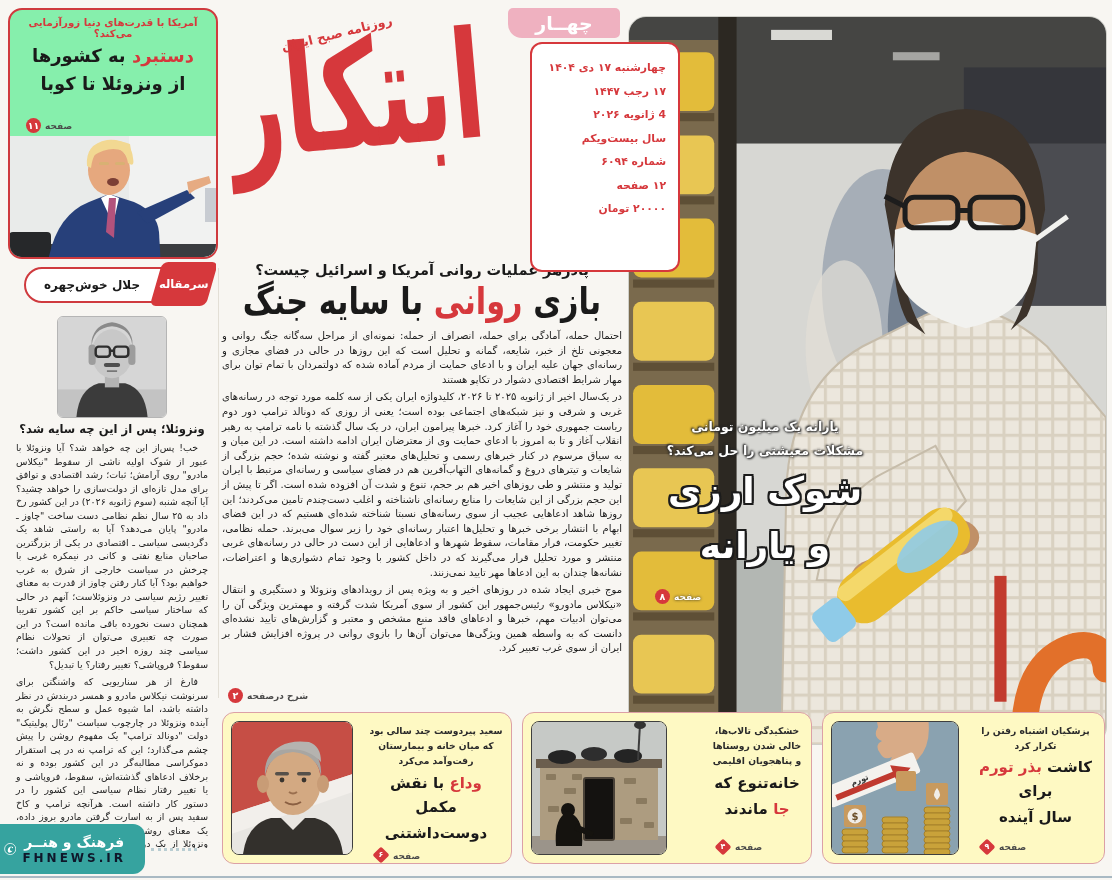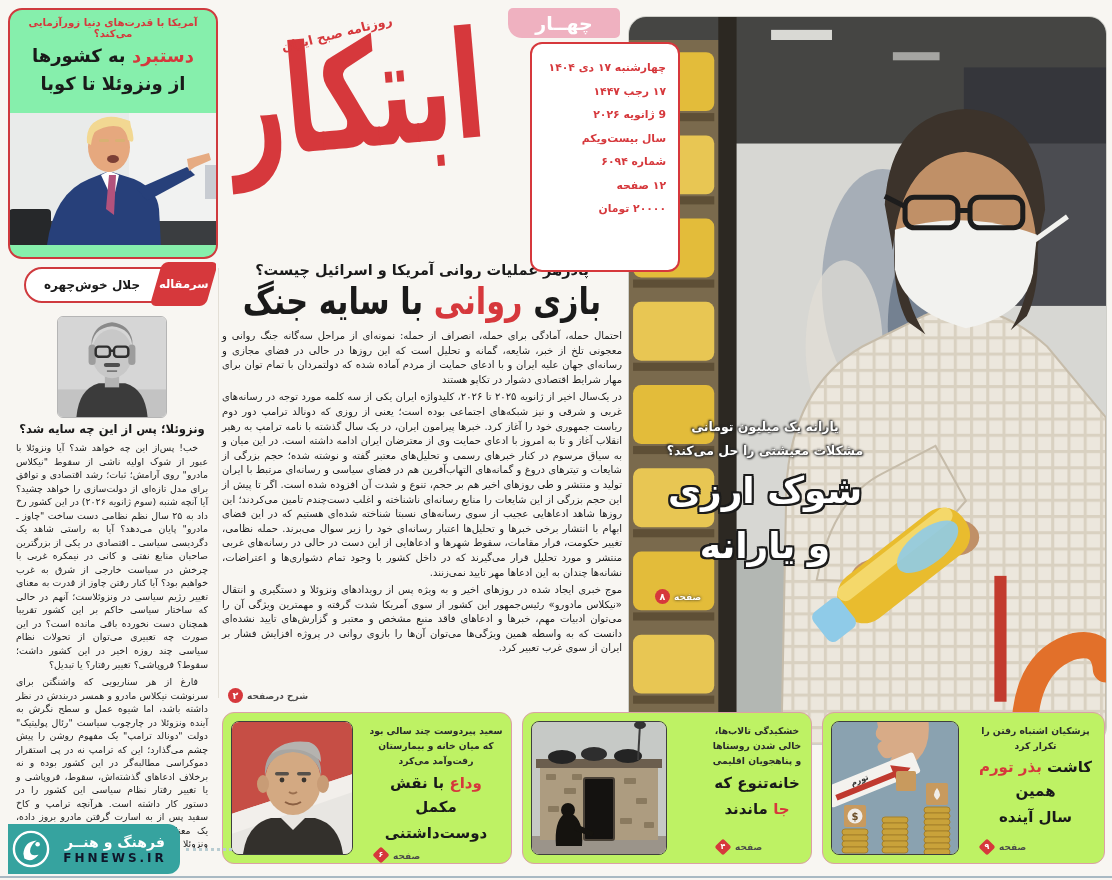--- a/index.html
+++ b/index.html
@@ -70,29 +70,29 @@
   .ed-badge{position:absolute;right:4px;top:0;width:56px;height:44px;background:#d6383c;
     border-radius:6px;transform:skewX(-16deg);display:flex;align-items:center;justify-content:center;}
   .ed-badge span{transform:skewX(16deg);color:#fff;font-size:11.5px;font-weight:bold;}
   .ed-photo{width:108px;height:100px;margin:8px auto 4px;border:1px solid #b5b5b5;
     border-radius:6px;overflow:hidden;}
   .ed-photo svg{display:block;width:100%;height:100%;}
   .ed-title{font-size:11.6px;font-weight:bold;text-align:center;white-space:nowrap;margin:4px 0 5px;}
   .ed-body{padding:0 8px;font-size:9.4px;line-height:1.44;text-align:justify;color:#1c1c1c;}
   .ed-body p{margin:0 0 4px;text-indent:10px;}
   
-  #fh-logo{position:absolute;left:0;top:824px;width:172px;height:50px;background:#36a39f;
+  #fh-logo{position:absolute;left:0;top:824px;width:145px;height:50px;background:#36a39f;
     border-radius:0 12px 12px 0;display:flex;align-items:center;gap:6px;
-    padding:0 6px 0 4px;box-sizing:border-box;z-index:5;margin-left:8px;}
+    padding:0 19px 0 4px;box-sizing:border-box;z-index:5;}
   .fh-texts{flex:1;text-align:center;}
   .fh-title{color:#fff;font-weight:bold;font-size:14px;line-height:1.3;}
   .fh-site{color:#0f172a;font-weight:bold;font-size:12px;letter-spacing:3px;line-height:1.2;}
   .fh-dots{position:absolute;right:-52px;top:24px;width:46px;border-top:3px dotted #b9cdd2;}
   
-  .bbox{position:absolute;top:712px;height:152px;background:#bef264;border:1.5px solid #dca0a6;
+  .bbox{position:absolute;top:712px;height:152px;background:#fef9c3;border:1.5px solid #dca0a6;
     border-radius:12px;display:flex;overflow:hidden;box-sizing:border-box;}
   .btext{flex:1;padding:10px 6px 4px;text-align:center;display:flex;flex-direction:column;}
   .bkicker{font-size:9.2px;font-weight:bold;color:#2b2b2b;line-height:1.65;}
   .btitle{font-size:15px;font-weight:bold;line-height:1.6;margin-top:2px;}
   .bpage{margin-top:auto;text-align:left;padding:0 4px 4px;}
   .bphoto{margin:8px;border:1px solid #3f3f3f;border-radius:8px;overflow:hidden;flex:none;}
   .bphoto svg{display:block;width:100%;height:100%;}
   
   .v-divider{position:absolute;left:218px;top:268px;width:1px;height:430px;background:#e3dfd6;}
   .bottom-rule{position:absolute;left:0;right:0;bottom:2px;height:2px;background:#a9b9c3;}
@@ -102,20 +102,23 @@
 
 <div class="page">
 
   <article id="cuba-box">
     <div class="cuba-kicker">آمریکا با قدرت‌های دنیا زورآزمایی می‌کند؟</div>
     <h2 class="cuba-title">
       <span class="red">دستبرد</span>
       <span>به کشورها</span><br>
       <span>از ونزوئلا تا کوبا</span>
     </h2>
+    <div class="cuba-page">
+      <span class="pword">صفحه</span><span class="pnum">۱۱</span>
+    </div>
     <figure class="cuba-photo">
       <svg viewBox="0 0 208 132" preserveAspectRatio="xMidYMid slice">
         <rect width="208" height="132" fill="#e9ebea"></rect>
         <rect x="120" width="88" height="132" fill="#f1f2f1"></rect>
         <rect x="196" y="52" width="12" height="34" fill="#c8ccd2"></rect>
         <rect y="108" width="208" height="24" fill="#3a3d40"></rect>
         <rect x="0" y="96" width="42" height="36" rx="4" fill="#26282a"></rect>
         <path d="M38,132 Q45,80 80,66 L100,58 L125,66 Q148,76 150,96 L152,132 Z" fill="#27407a"></path>
         <path d="M128,76 L178,54 L186,62 L138,88 Z" fill="#27407a"></path>
         <path d="M178,46 L200,40 L202,47 L186,54 L180,58 Z" fill="#e6ab82"></path>
@@ -131,21 +134,21 @@
     </figure>
   </article>
 
   <header id="masthead">
     <div class="mh-logo">ابتکار</div>
     <div class="mh-sub">روزنامه صبح ایران</div>
     <div class="mh-tab">چهــار</div>
     <div class="mh-info">
       <div>چهارشنبه ۱۷ دی ۱۴۰۴</div>
       <div>۱۷ رجب ۱۴۴۷</div>
-      <div>9 ژانویه ۲۰۲۶</div>
+      <div>4 ژانویه ۲۰۲۶</div>
       <div>سال بیست‌ویکم</div>
       <div>شماره ۶۰۹۴</div>
       <div>۱۲ صفحه</div>
       <div>۲۰۰۰۰ تومان</div>
     </div>
   </header>
 
   <figure id="main-photo">
     <svg viewBox="0 0 470 727" preserveAspectRatio="xMidYMid slice">
       <defs>
@@ -371,21 +374,21 @@
       </svg>
     </figure>
   </article>
 
   <article class="bbox" style="left:822px;width:283px;">
     <div class="btext">
       <div class="bkicker">پزشکیان اشتباه رفتن را تکرار کرد</div>
       <div class="btitle">
         <span>کاشت</span>
         <span class="red">بذر تورم</span>
-        <span>همین</span>
+        <span>برای</span>
       </div>
       <div class="btitle">
         <span>سال آینده</span>
         <span class="red"></span>
         <span></span>
       </div>
       <div class="bpage">
         <span class="pword">صفحه</span><span class="diamond"><i>۹</i></span>
       </div>
     </div>

